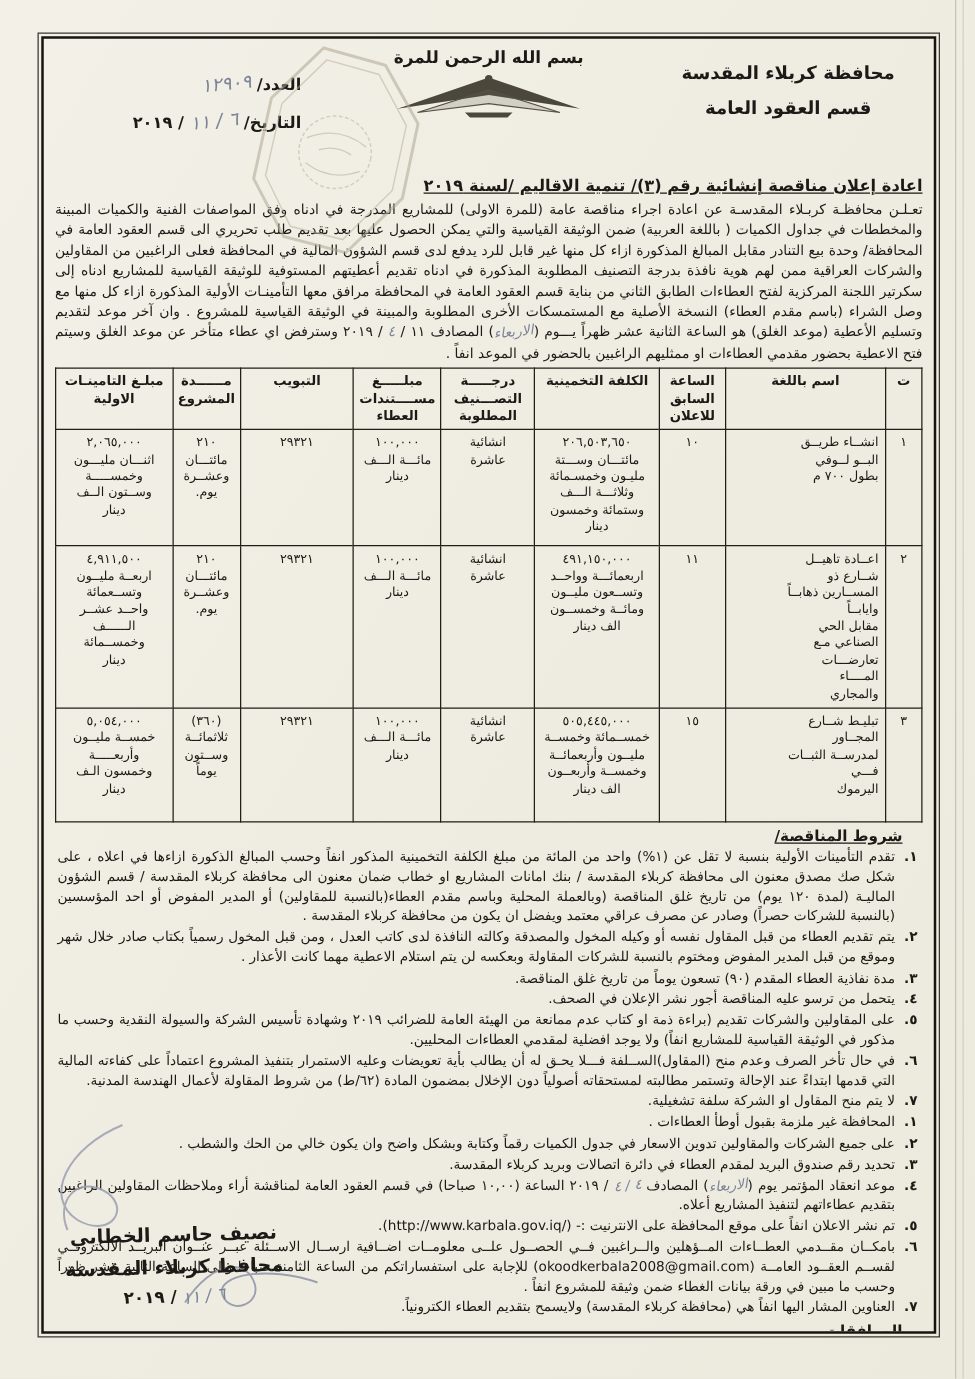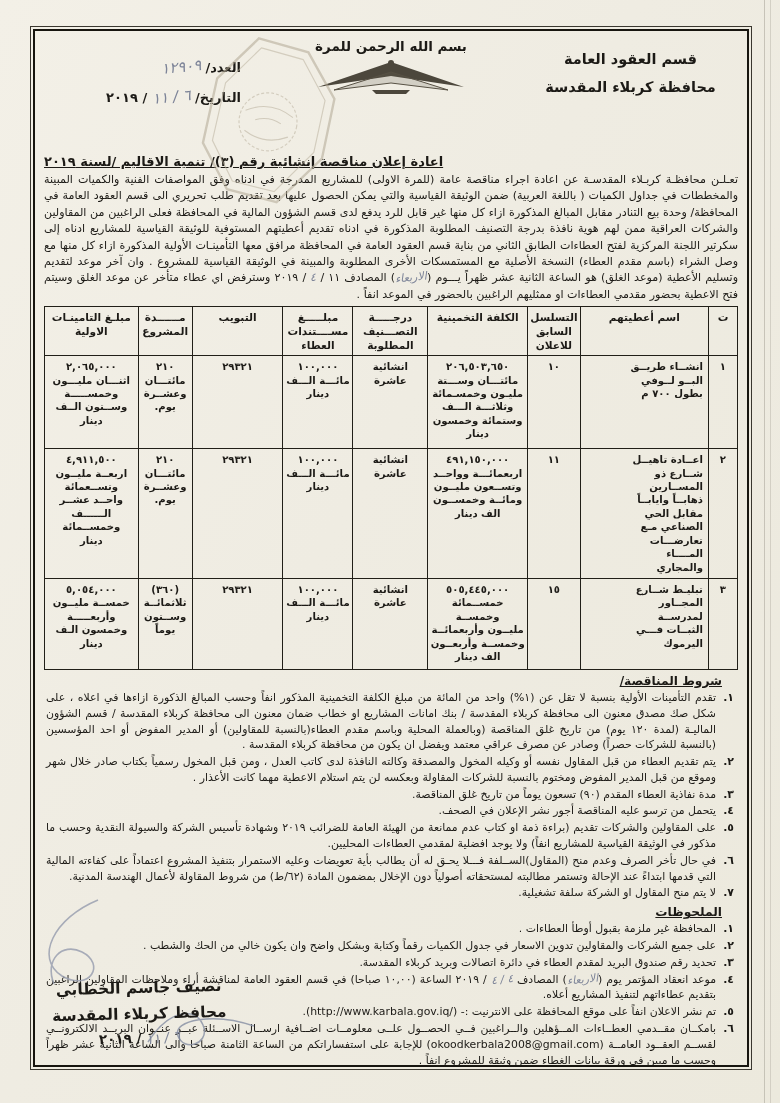--- a/index.html
+++ b/index.html
@@ -18,27 +18,27 @@
   .hdr-org{width:215px;text-align:center;font-weight:bold;font-size:14.5px;line-height:1.9;padding-top:10px;}
   .hdr-center{width:230px;text-align:center;font-weight:bold;padding-top:2px;}
   .hdr-center .basmala{font-size:13.5px;}
   .hdr-center .country{font-size:14px;letter-spacing:1px;margin-top:2px;}
   .hdr-nums{width:215px;padding-top:16px;font-weight:bold;font-size:13px;line-height:2;padding-right:18px;box-sizing:border-box;}
   .hand{color:#7d8498;font-style:italic;display:inline-block;transform:rotate(-6deg);
         font-weight:normal;}
   .hand-big{font-size:15px;}
   .eagle{margin-top:3px;}
   
-  .title{text-align:left;font-weight:bold;font-size:13px;text-decoration:underline;margin:14px 0 3px;}
+  .title{text-align:right;font-weight:bold;font-size:13px;text-decoration:underline;margin:2px 0 3px;}
   .intro{font-size:11.1px;line-height:16.4px;text-align:justify;}
   
   table{border-collapse:collapse;width:100%;table-layout:fixed;margin-top:3px;}
   th,td{border:1.3px solid #211f18;white-space:pre-line;vertical-align:top;overflow:hidden;}
   th{font-size:10.6px;font-weight:bold;line-height:14px;padding:3px 1px;text-align:center;}
-  td{font-size:10.1px;font-weight:bold;line-height:13.4px;padding:4px 2px;text-align:center;}
+  td{font-size:10.1px;font-weight:normal;line-height:13.4px;padding:4px 2px;text-align:center;}
   td.c-name{text-align:right;padding-right:5px;padding-left:44px;}
   td.c-tab{letter-spacing:7px;text-align:center;}
   tr.r1 td{height:84px;} tr.r2 td{height:100px;} tr.r3 td{height:82px;}
   
   .sec-head{font-weight:bold;font-size:12.2px;text-decoration:underline;margin:4px 16px 2px;}
   .list{font-size:10.9px;line-height:15.8px;}
   .item{display:flex;margin-bottom:1px;}
   .item .num{min-width:22px;font-weight:bold;text-align:right;padding-right:4px;box-sizing:border-box;}
   .item .txt{flex:1;text-align:justify;padding-left:2px;}
   .ltr{direction:ltr;unicode-bidi:embed;font-weight:normal;}
@@ -68,22 +68,22 @@
   </svg>
   <svg class="squig" style="left:142px;top:1002px;" width="120" height="56" viewBox="0 0 120 56">
     <path d="M6,40 C28,6 56,4 62,26 C66,42 42,50 36,34 C30,18 72,10 112,24" fill="none" stroke="#8b93a6" stroke-width="1.5" opacity="0.85"></path>
   </svg>
 
   <div class="frame-outer">
     <div class="frame-inner">
 
       <div class="hdr">
         <div class="hdr-org">
+          <div>محافظة كربلاء المقدسة</div>
           <div>قسم العقود العامة</div>
-          <div>محافظة كربلاء المقدسة</div>
         </div>
         <div class="hdr-center">
           <div class="basmala">بسم الله الرحمن للمرة</div>
           <svg class="eagle" width="158" height="40" viewBox="0 0 158 40">
             <path d="M6 30 L79 5 L152 30 L79 19 Z" fill="#4c473c"></path>
             <path d="M22 33 L79 15 L136 33 L79 26 Z" fill="#6b655738" stroke="#575144" stroke-width="1"></path>
             <path d="M60 33 h38 l-4 4 h-30 Z" fill="#4c473c"></path>
             <circle cx="79" cy="6" r="3" fill="#4c473c"></circle>
           </svg>
         </div>
@@ -113,22 +113,22 @@
           <col style="width:14.4%">
             <col style="width:10.8%">
             <col style="width:10.1%">
           <col style="width:13.1%">
             <col style="width:7.8%">
             <col style="width:13.5%">
         </colgroup>
         <tbody>
             <tr>
           <th>ت</th>
-          <th>اسم أعطيتهم</th>
-          <th>التسلسل
+          <th>اسم باللغة</th>
+          <th>الساعة
 السابق
 للاعلان</th>
           <th>الكلفة التخمينية</th>
           <th>درجـــــة
 التصـــنيف
 المطلوبة</th>
           <th>مبلـــــغ
 مســــتندات
 العطاء</th>
           <th>التبويب</th>
@@ -250,21 +250,20 @@
         <div class="item">
           <span class="num">٦.</span>
           <span class="txt">في حال تأخر الصرف وعدم منح (المقاول)الســلفة فـــلا يحـق له أن يطالب بأية تعويضات وعليه الاستمرار بتنفيذ المشروع اعتماداً على كفاءته المالية التي قدمها ابتداءً عند الإحالة وتستمر مطالبته لمستحقاته أصولياً دون الإخلال بمضمون المادة (٦٢/ط) من شروط المقاولة لأعمال الهندسة المدنية.</span>
         </div>
         <div class="item">
           <span class="num">٧.</span>
           <span class="txt">لا يتم منح المقاول او الشركة سلفة تشغيلية.</span>
         </div>
       </div>
 
-      <div class="sec-head">الملحوظات</div>
       <div class="list">
         <div class="item">
           <span class="num">١.</span>
           <span class="txt">المحافظة غير ملزمة بقبول أوطأ العطاءات .</span>
         </div>
         <div class="item">
           <span class="num">٢.</span>
           <span class="txt">على جميع الشركات والمقاولين تدوين الاسعار في جدول الكميات رقماً وكتابة وبشكل واضح  وان يكون خالي من الحك والشطب .</span>
         </div>
         <div class="item">

